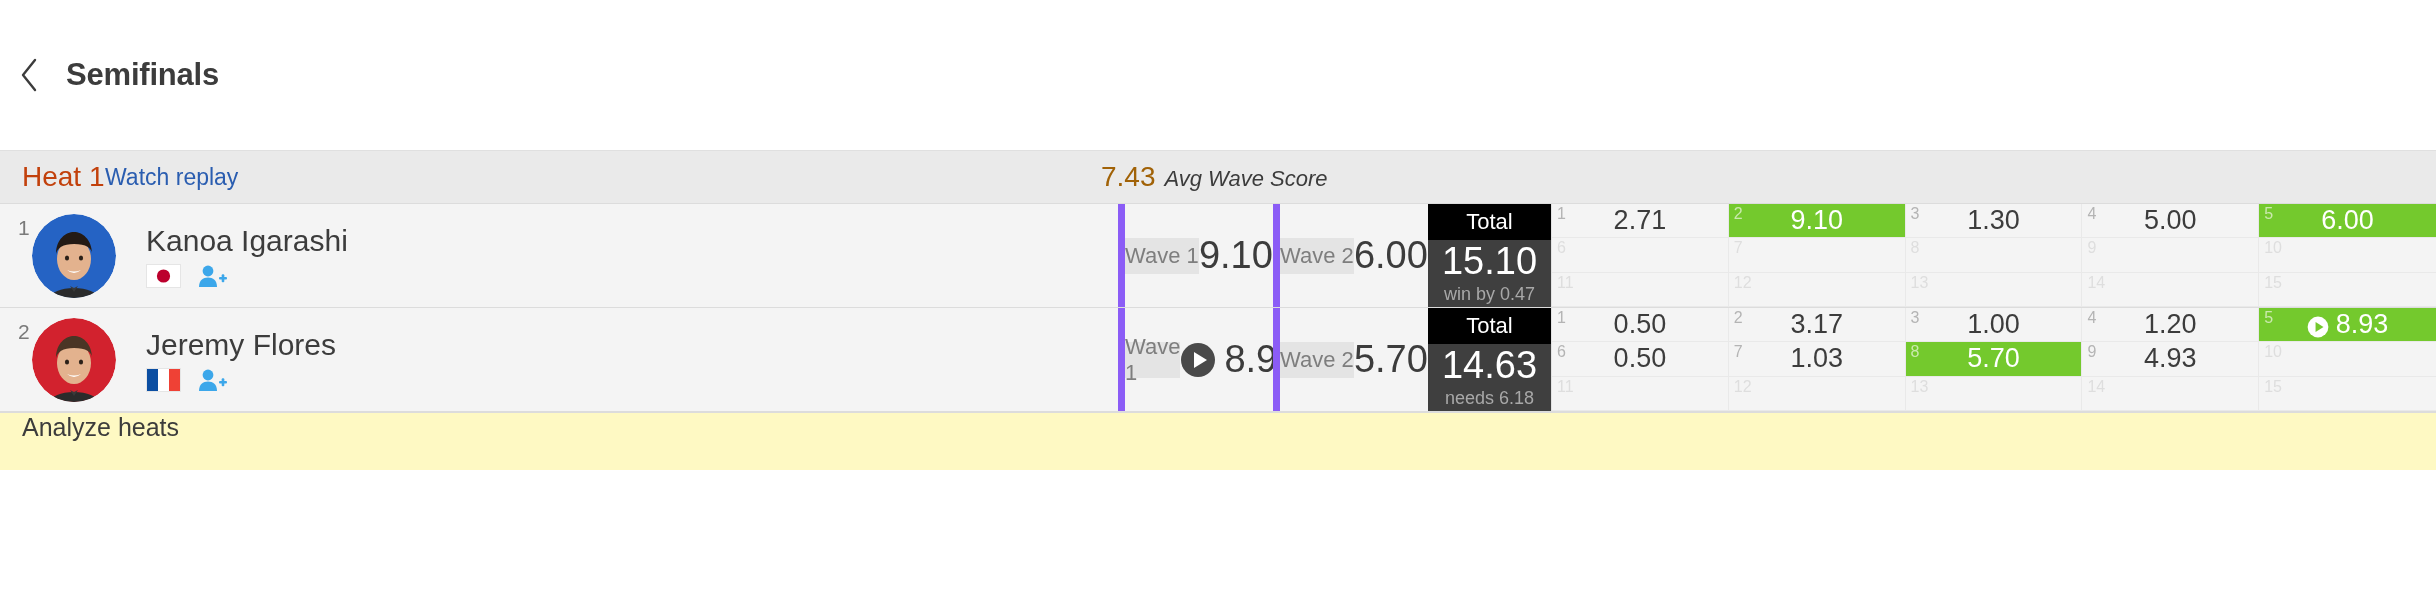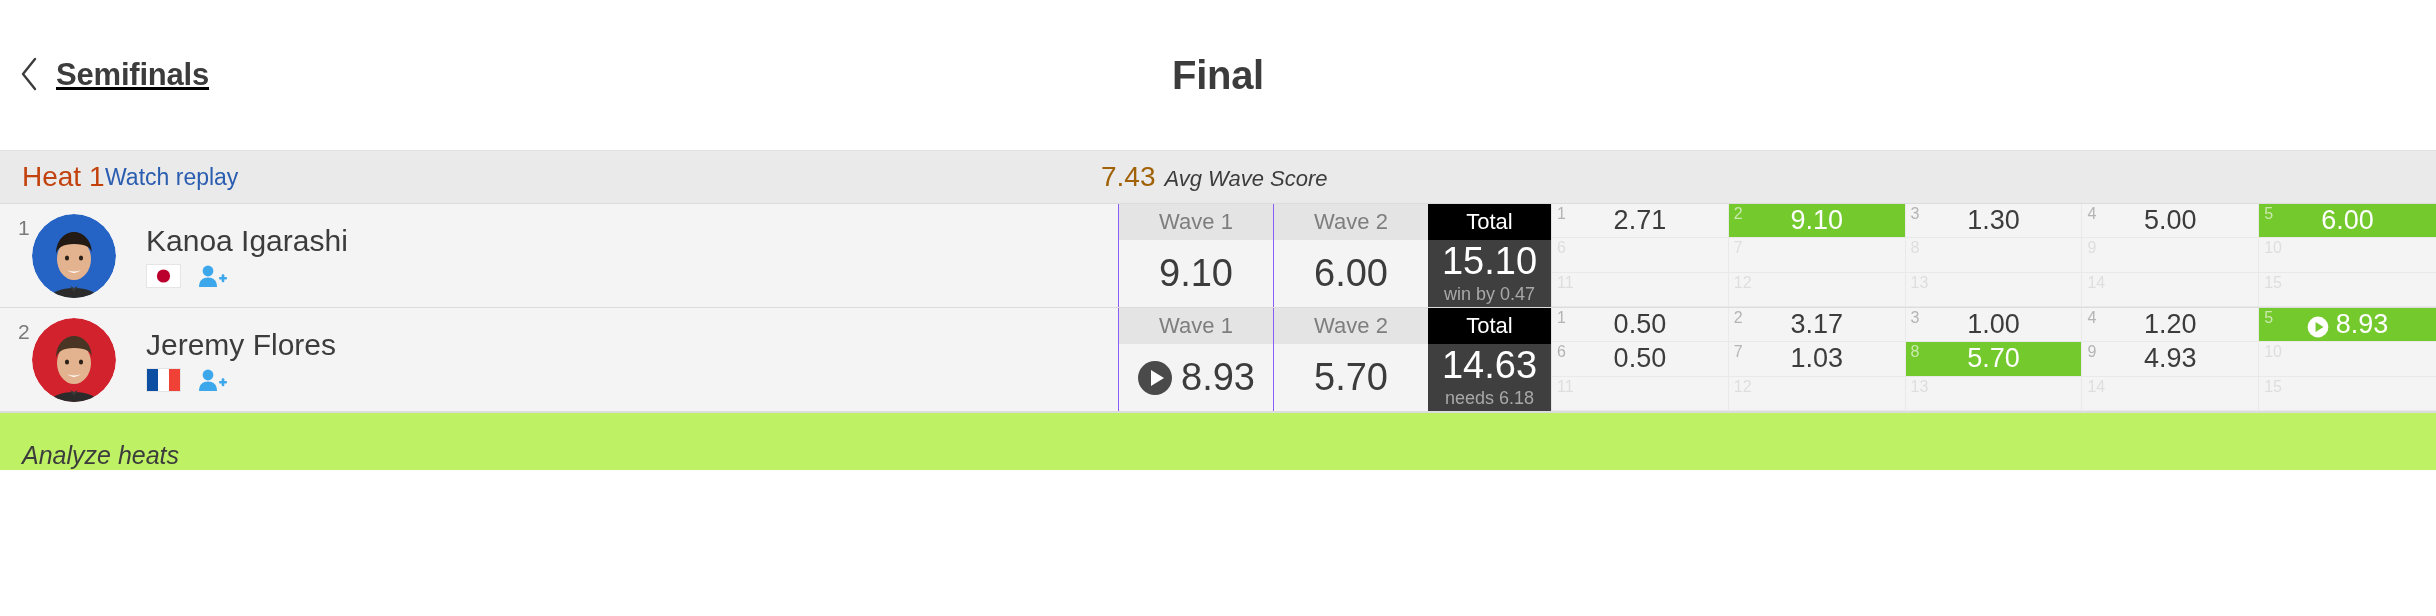--- a/index.html
+++ b/index.html
@@ -18,24 +18,23 @@
     background: #ffffff;
     position: relative;
     border-bottom: 1px solid #e0e0e0;
   }
   .back-link {
     position: absolute;
     left: 18px;
     top: 50%;
     transform: translateY(-50%);
     display: flex;
-    align-items: flex-start;
-    gap: 16px;
+    align-items: center;
+    gap: 26px;
     cursor: pointer;
-    text-decoration: underline;
   }
   .chev {
     width: 22px; height: 34px;
     display: block;
     color: #3c3c3c;
   }
   .back-label {
     font-size: 31px;
     font-weight: bold;
     color: #3c3c3c;
@@ -146,22 +145,23 @@
 
   
   .scorecols {
     display: flex;
     flex: none;
     width: 310px;
   }
   .scorecell {
     width: 155px;
     display: flex;
-    flex-direction: column;
-    border-left: 1px solid #8b5cf6;
+    flex-direction: row;
+    border-left: 7px solid #8b5cf6;
+    align-items: center;
   }
   .sc-head {
     height: 36px;
     background: #e4e4e4;
     color: #7e7e7e;
     font-size: 22px;
     display: flex; align-items: center; justify-content: center;
   }
   .sc-body {
     flex: 1;
@@ -224,46 +224,44 @@
   .wcell.empty .widx { color: #dedede; }
   .wcell.hi {
     background: #74c92d;
     color: #ffffff;
   }
   .wcell.hi .widx { color: #cbe9ae; }
 
   
   .footer {
     height: 58px;
-    background: #bef264;
-    display: flex;
-    align-items: flex-end;
+    background: #fef9c3;
+    display: flex;
+    align-items: flex-start;
     border-top: 1px solid #dcdcdc;
-    font-style: italic;
   }
   .footer-label {
     margin-left: 22px;
     font-size: 25px;
     color: #3c3c3c;
     cursor: pointer;
   }
 </style>
 </head>
 <body>
 
 <div class="topbar">
   <div class="back-link">
     <span class="chev">
       <svg viewBox="0 0 22 34" fill="none" xmlns="http://www.w3.org/2000/svg">
         <path d="M17 2 L5 17 L17 32" stroke="#3c3c3c" stroke-width="2.4" stroke-linecap="round" stroke-linejoin="round"></path>
       </svg>
     </span>
     <span class="back-label">Semifinals</span>
   </div>
-  <div class="page-title">Final</div>
 </div>
 
 <div class="heatbar">
   <span class="heat-name">Heat 1</span>
   <span class="watch-replay">Watch replay</span>
   <span class="avg-wrap">
     <span class="avg-val">7.43</span>
     <span class="avg-lbl">Avg Wave Score</span>
   </span>
 </div>

